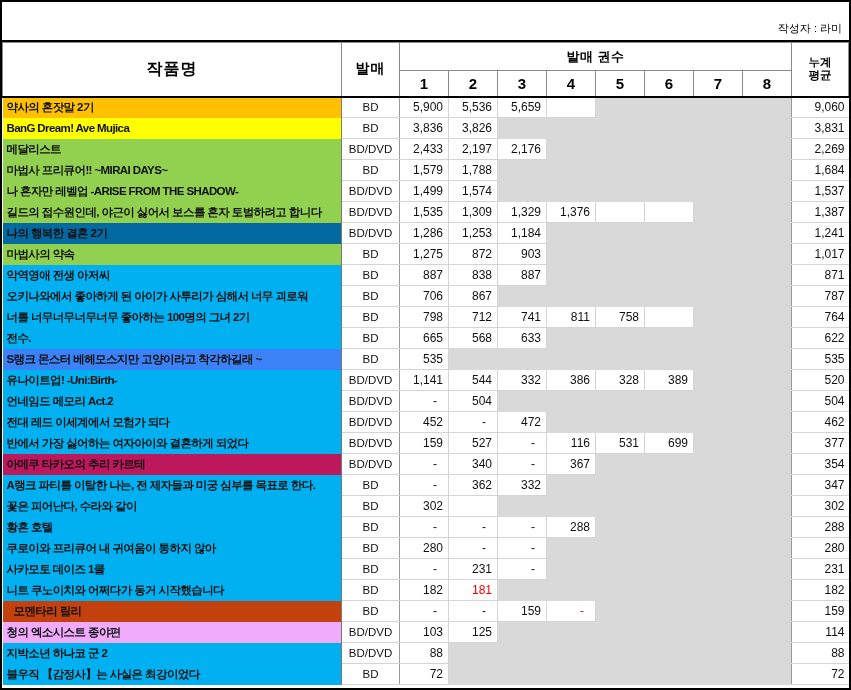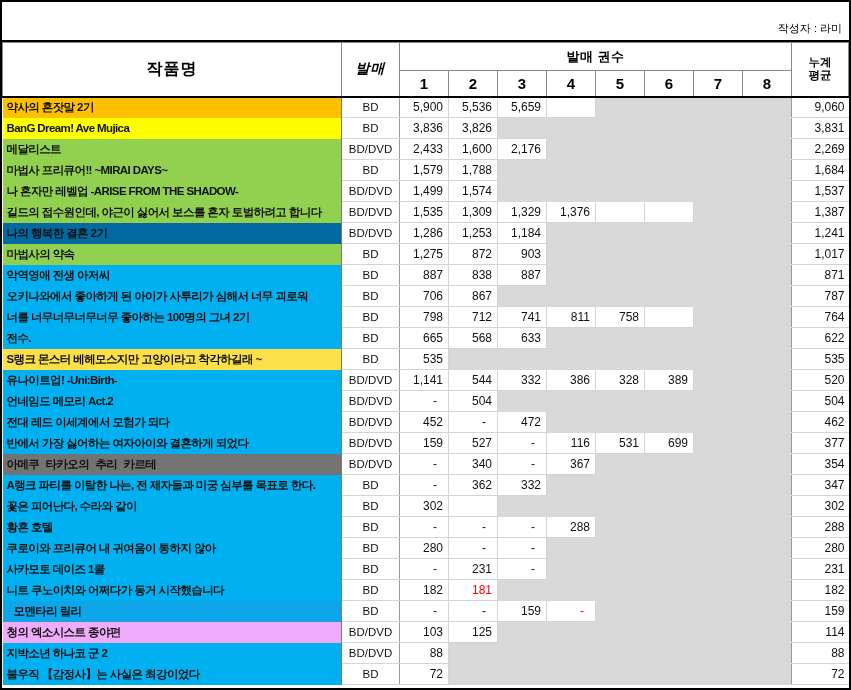--- a/index.html
+++ b/index.html
@@ -38,21 +38,21 @@
   col.w-avg    { width:57px; }
 
   thead th {
     background:#fff; color:#000; font-weight:bold;
     border:1px solid #8a8a8a;
     vertical-align:middle; text-align:center;
   }
   thead tr.h-top th { height:28px; }
   thead tr.h-num th { height:26px; }
   th.h-title { font-size:16px; letter-spacing:1px; }
-  th.h-rel   { font-size:14px; letter-spacing:1px;font-style:italic; }
+  th.h-rel   { font-size:14px; letter-spacing:1px; }
   th.h-vol   { font-size:13px; letter-spacing:0.5px; border-bottom:1px solid #8a8a8a; }
   th.h-avg   { font-size:11.5px; line-height:13px; }
   th.vnum    { font-size:15px; }
   thead tr.h-num th, thead th[rowspan] { border-bottom:2px solid #000;text-align:center; }
 
   tbody tr { height:21px; }
   tbody td {
     font-size:12px; color:#111;
     vertical-align:middle;
     white-space:nowrap; overflow:hidden;
@@ -148,21 +148,21 @@
           <td class="c-val gray" style="background: rgb(217, 217, 217);"></td>
           <td class="c-val gray" style="background: rgb(217, 217, 217);"></td>
           <td class="c-val gray" style="background: rgb(217, 217, 217);"></td>
           <td class="c-val gray" style="background: rgb(217, 217, 217);"></td>
           <td class="c-avg">3,831</td>
         </tr>
         <tr>
           <td class="c-title" style="background: rgb(146, 208, 80);">메달리스트</td>
           <td class="c-rel">BD/DVD</td>
           <td class="c-val">2,433</td>
-          <td class="c-val">1,600</td>
+          <td class="c-val">2,197</td>
           <td class="c-val">2,176</td>
           <td class="c-val gray" style="background: rgb(217, 217, 217);"></td>
           <td class="c-val gray" style="background: rgb(217, 217, 217);"></td>
           <td class="c-val gray" style="background: rgb(217, 217, 217);"></td>
           <td class="c-val gray" style="background: rgb(217, 217, 217);"></td>
           <td class="c-val gray" style="background: rgb(217, 217, 217);"></td>
           <td class="c-avg">2,269</td>
         </tr>
         <tr>
           <td class="c-title" style="background: rgb(146, 208, 80);">마법사 프리큐어!! ~MIRAI DAYS~</td>
@@ -275,21 +275,21 @@
           <td class="c-val">568</td>
           <td class="c-val">633</td>
           <td class="c-val gray" style="background: rgb(217, 217, 217);"></td>
           <td class="c-val gray" style="background: rgb(217, 217, 217);"></td>
           <td class="c-val gray" style="background: rgb(217, 217, 217);"></td>
           <td class="c-val gray" style="background: rgb(217, 217, 217);"></td>
           <td class="c-val gray" style="background: rgb(217, 217, 217);"></td>
           <td class="c-avg">622</td>
         </tr>
         <tr>
-          <td class="c-title" style="background: #fde047;">S랭크 몬스터 베헤모스지만 고양이라고 착각하길래 ~</td>
+          <td class="c-title" style="background: #3b82f6;">S랭크 몬스터 베헤모스지만 고양이라고 착각하길래 ~</td>
           <td class="c-rel">BD</td>
           <td class="c-val">535</td>
           <td class="c-val gray" style="background: rgb(217, 217, 217);"></td>
           <td class="c-val gray" style="background: rgb(217, 217, 217);"></td>
           <td class="c-val gray" style="background: rgb(217, 217, 217);"></td>
           <td class="c-val gray" style="background: rgb(217, 217, 217);"></td>
           <td class="c-val gray" style="background: rgb(217, 217, 217);"></td>
           <td class="c-val gray" style="background: rgb(217, 217, 217);"></td>
           <td class="c-val gray" style="background: rgb(217, 217, 217);"></td>
           <td class="c-avg">535</td>
@@ -340,21 +340,21 @@
           <td class="c-val">527</td>
           <td class="c-val dash">-</td>
           <td class="c-val">116</td>
           <td class="c-val">531</td>
           <td class="c-val">699</td>
           <td class="c-val gray" style="background: rgb(217, 217, 217);"></td>
           <td class="c-val gray" style="background: rgb(217, 217, 217);"></td>
           <td class="c-avg">377</td>
         </tr>
         <tr>
-          <td class="c-title" style="background: #737373; font-family: Liberation Mono, monospace;">아메쿠 타카오의 추리 카르테</td>
+          <td class="c-title" style="background: #be185d;">아메쿠 타카오의 추리 카르테</td>
           <td class="c-rel">BD/DVD</td>
           <td class="c-val dash">-</td>
           <td class="c-val">340</td>
           <td class="c-val dash">-</td>
           <td class="c-val">367</td>
           <td class="c-val gray" style="background: rgb(217, 217, 217);"></td>
           <td class="c-val gray" style="background: rgb(217, 217, 217);"></td>
           <td class="c-val gray" style="background: rgb(217, 217, 217);"></td>
           <td class="c-val gray" style="background: rgb(217, 217, 217);"></td>
           <td class="c-avg">354</td>
@@ -431,21 +431,21 @@
           <td class="c-val red" style="color: rgb(255, 0, 0);">181</td>
           <td class="c-val gray" style="background: rgb(217, 217, 217);"></td>
           <td class="c-val gray" style="background: rgb(217, 217, 217);"></td>
           <td class="c-val gray" style="background: rgb(217, 217, 217);"></td>
           <td class="c-val gray" style="background: rgb(217, 217, 217);"></td>
           <td class="c-val gray" style="background: rgb(217, 217, 217);"></td>
           <td class="c-val gray" style="background: rgb(217, 217, 217);"></td>
           <td class="c-avg">182</td>
         </tr>
         <tr>
-          <td class="c-title" style="background: #0ea5e9; padding-left: 11px;">모멘타리 릴리</td>
+          <td class="c-title" style="background: #c2410c; padding-left: 11px;">모멘타리 릴리</td>
           <td class="c-rel">BD</td>
           <td class="c-val dash">-</td>
           <td class="c-val dash">-</td>
           <td class="c-val">159</td>
           <td class="c-val dash red" style="color: rgb(255, 0, 0);">-</td>
           <td class="c-val gray" style="background: rgb(217, 217, 217);"></td>
           <td class="c-val gray" style="background: rgb(217, 217, 217);"></td>
           <td class="c-val gray" style="background: rgb(217, 217, 217);"></td>
           <td class="c-val gray" style="background: rgb(217, 217, 217);"></td>
           <td class="c-avg">159</td>

